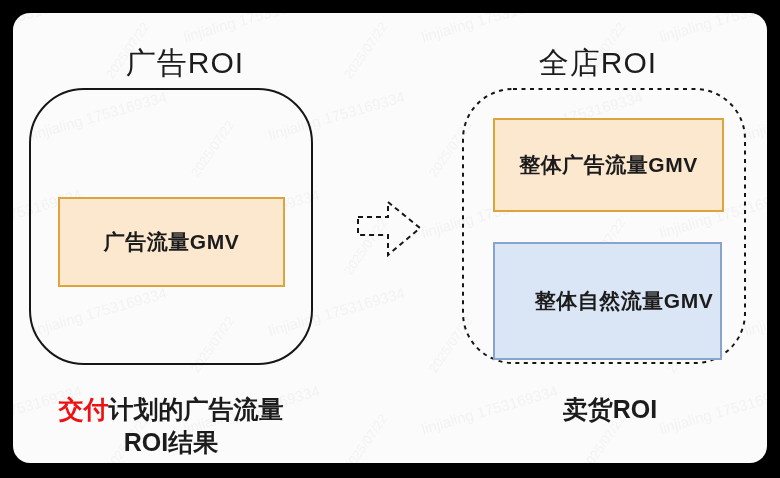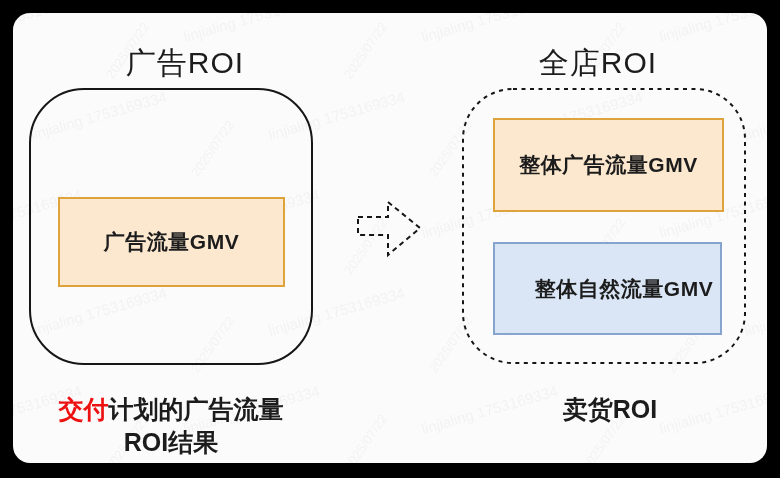--- a/index.html
+++ b/index.html
@@ -81,21 +81,21 @@
     display: flex;
     align-items: center;
     justify-content: center;
     font-size: 21px;
     font-weight: 600;
     letter-spacing: 0.5px;
     white-space: nowrap;
   }
   .box-left-ad   { left: 45px;  top: 184px; width: 227px; height: 90px; }
   .box-right-ad  { left: 480px; top: 105px; width: 231px; height: 94px; }
-  .box-right-org { left: 480px; top: 229px; width: 229px; height: 93px; padding-left: 33px; }
+  .box-right-org { left: 480px; top: 229px; width: 229px; height: 118px; padding-left: 33px; }
 
   
   .arrow-svg { position: absolute; left: 343px; top: 187px; }
   .arrow-svg polygon {
     fill: none;
     stroke: #161616;
     stroke-width: 2;
     stroke-dasharray: 5 4;
   }
 

